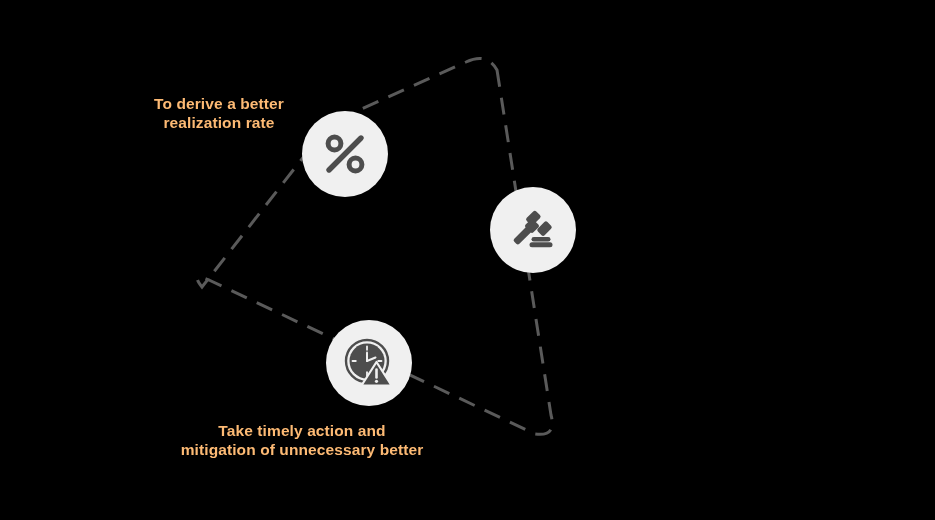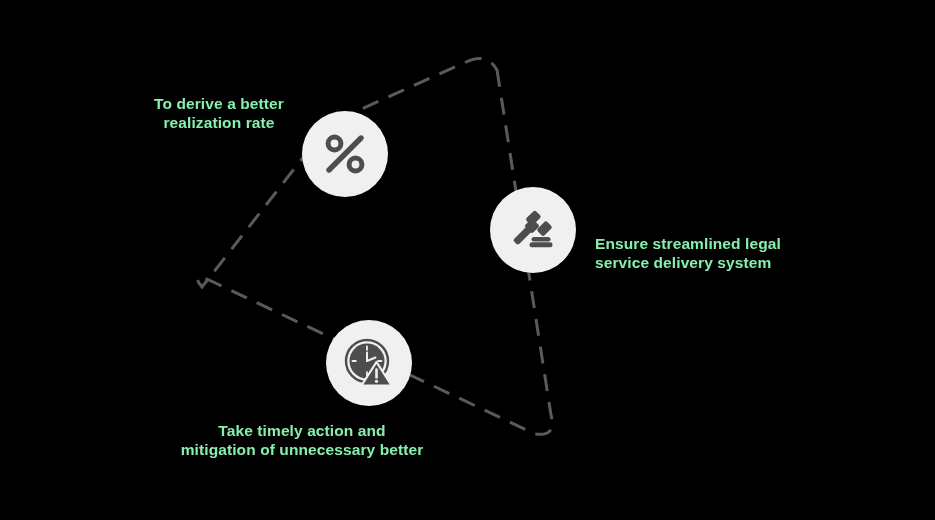--- a/index.html
+++ b/index.html
@@ -44,21 +44,21 @@
   }
   .node-clock {
     left: 326px;
     top: 320px;
     width: 86px;
     height: 86px;
   }
   .node svg { display: block; }
   .caption {
     position: absolute;
-    color: #86efac;
+    color: #fdba74;
     font-weight: bold;
     font-size: 15.5px;
     line-height: 19px;
     letter-spacing: 0.1px;
     white-space: pre-line;
   }
   .cap-pct {
     left: 128px;
     top: 94px;
     width: 182px;
@@ -129,18 +129,16 @@
         <line x1="25" y1="25" x2="33.5" y2="21.5"></line>
       </g>
       <path d="M 34.5 26 L 49.5 49.5 L 19.5 49.5 Z" fill="#4d4d4d" stroke="#f0f0f0" stroke-width="2.2" stroke-linejoin="round"></path>
       <line x1="34.5" y1="33.5" x2="34.5" y2="41.5" stroke="#f0f0f0" stroke-width="2.6" stroke-linecap="round"></line>
       <circle cx="34.5" cy="45.3" r="1.6" fill="#f0f0f0"></circle>
     </svg>
   </div>
 
   <div class="caption cap-pct">To derive a better
 realization rate</div>
-  <div class="caption cap-gavel">Ensure streamlined legal
-service delivery system</div>
   <div class="caption cap-clock">Take timely action and
 mitigation of unnecessary better</div>
 
 </div>
 
 </body></html>

